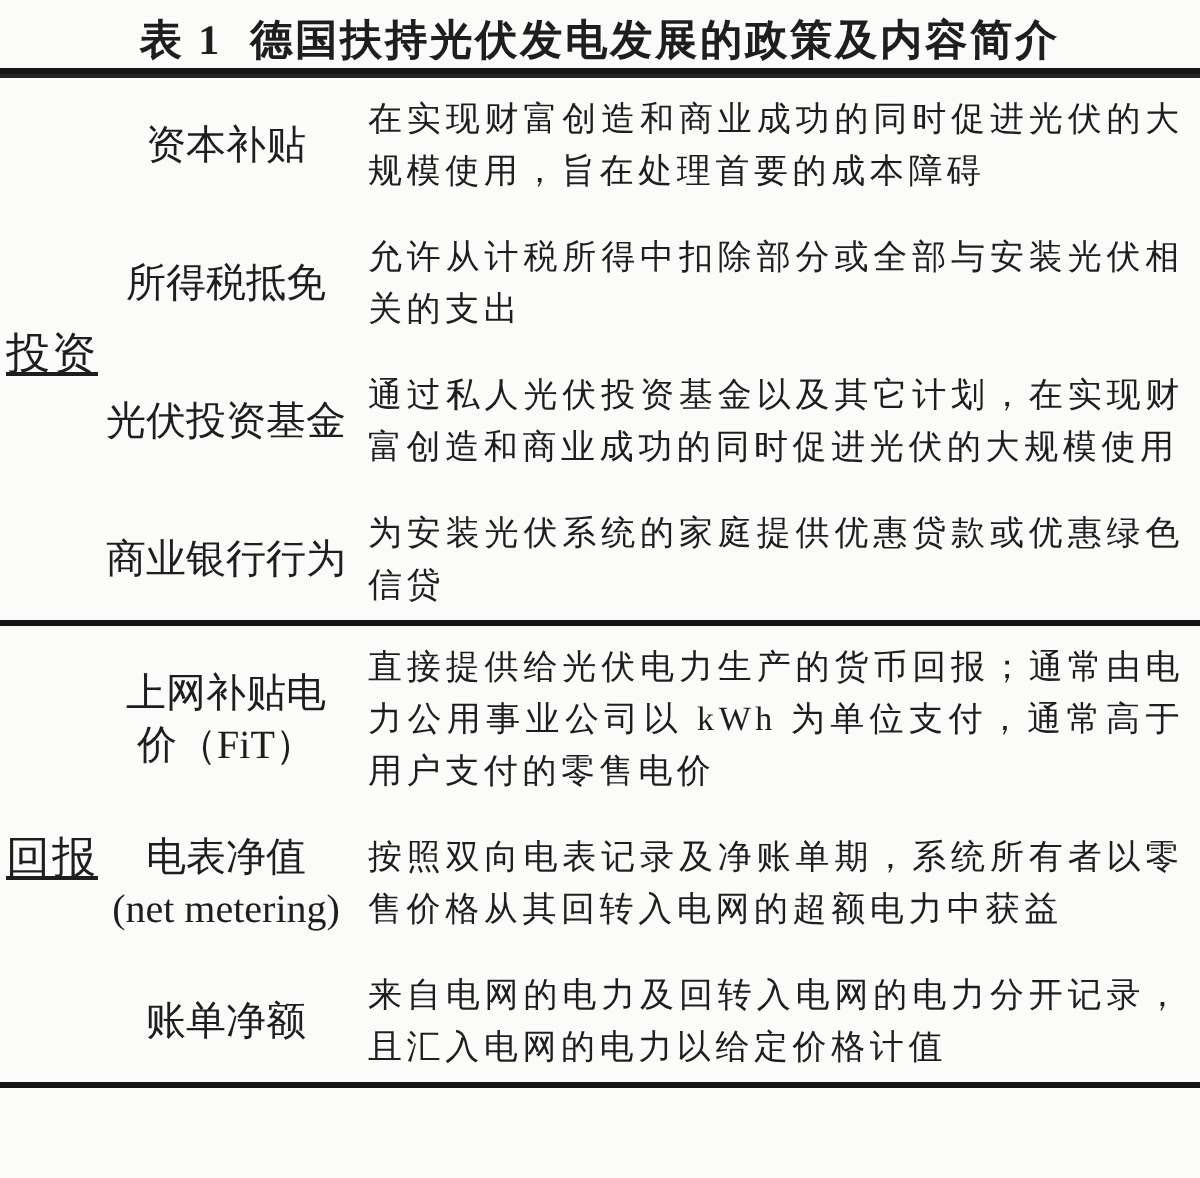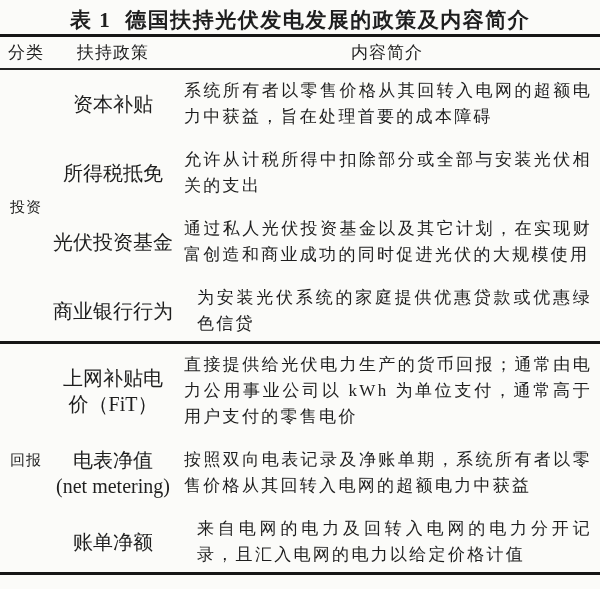--- a/index.html
+++ b/index.html
@@ -53,32 +53,33 @@
   .section {
     display: flex;
     padding: 8px 0 4px 0;
   }
 
   .category-cell {
     width: 52px;
     display: flex;
     align-items: center;
     justify-content: center;
-    font-size: 15px;
+    font-size: 22px;
     letter-spacing: 1px;
+    text-decoration: underline;
   }
 
   .rows-container { flex: 1; }
 
   .policy-row {
     display: flex;
     align-items: center;
     margin-bottom: 17px;
   }
-  .policy-row:last-child { margin-bottom: 0; gap: 13px; }
+  .policy-row:last-child { margin-bottom: 0; }
 
   .policy-cell {
     width: 122px;
     display: flex;
     flex-direction: column;
     align-items: center;
     justify-content: center;
     font-size: 20px;
     line-height: 26px;
     text-align: center;
@@ -101,38 +102,33 @@
 <body>
 
 <div class="page">
 
   <div class="table-title">
     <span>表 1</span><span class="title-caption">德国扶持光伏发电发展的政策及内容简介</span>
   </div>
 
   <div class="rule rule-thick"></div>
 
-  <div class="header-row">
-    <div class="col-category">分类</div>
-    <div class="col-policy">扶持政策</div>
-    <div class="col-desc">内容简介</div>
-  </div>
 
   <div class="rule rule-thin"></div>
 
   <div class="section">
     <div class="category-cell">投资</div>
     <div class="rows-container">
 
       <div class="policy-row">
         <div class="policy-cell">
           <div class="policy-line">资本补贴</div>
 
         </div>
-        <div class="desc-cell">系统所有者以零售价格从其回转入电网的超额电力中获益，旨在处理首要的成本障碍</div>
+        <div class="desc-cell">在实现财富创造和商业成功的同时促进光伏的大规模使用，旨在处理首要的成本障碍</div>
       </div>
 
       <div class="policy-row">
         <div class="policy-cell">
           <div class="policy-line">所得税抵免</div>
 
         </div>
         <div class="desc-cell">允许从计税所得中扣除部分或全部与安装光伏相关的支出</div>
       </div>
 

